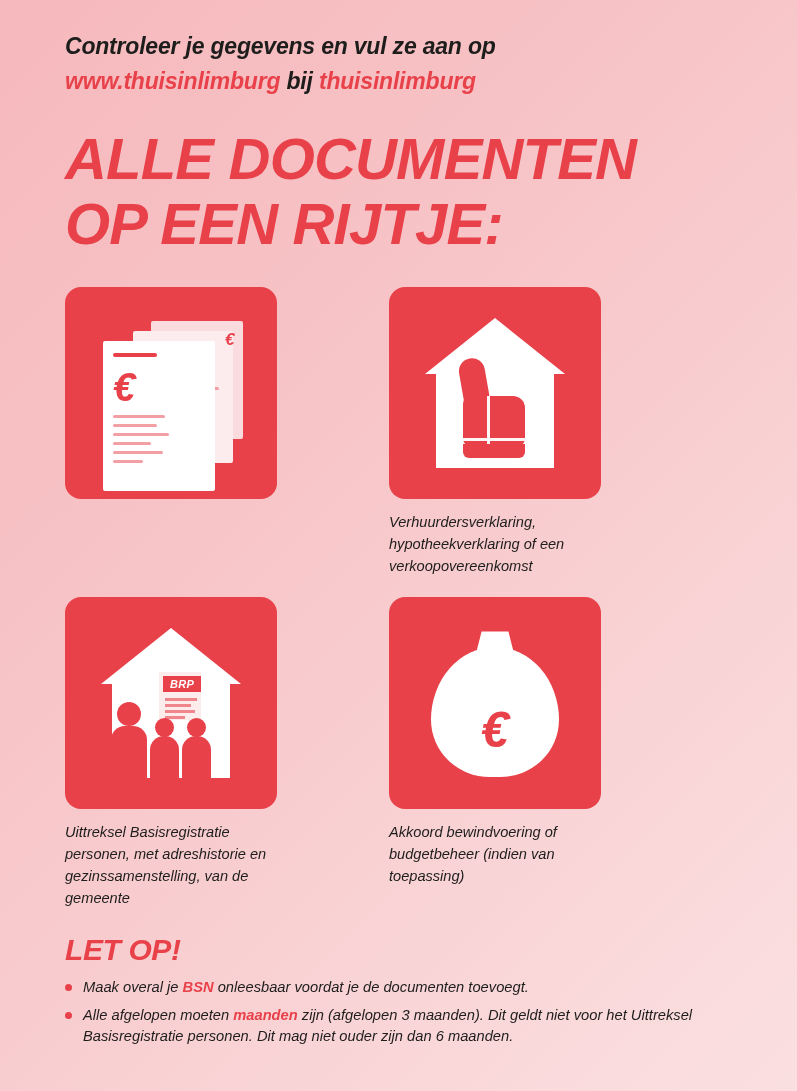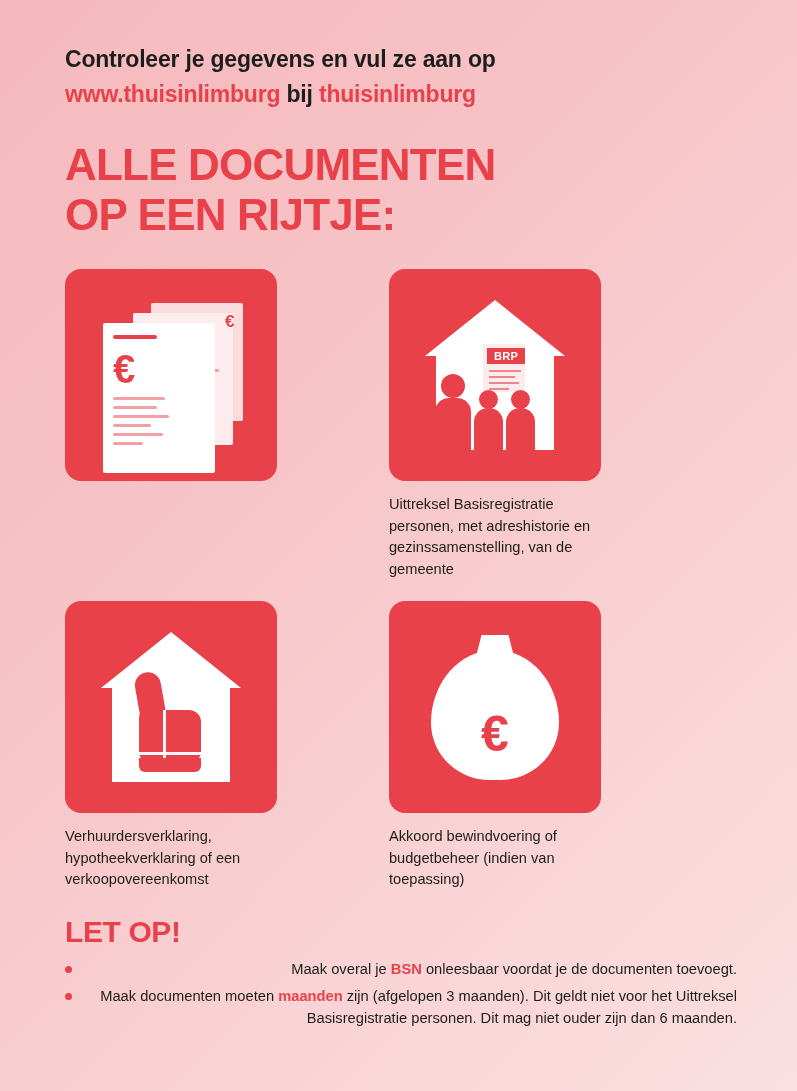--- a/index.html
+++ b/index.html
@@ -8,42 +8,43 @@
     width: 797px;
     height: 1091px;
     font-family: "Liberation Sans", sans-serif;
     background: linear-gradient(135deg, #f6b9bd 0%, #f7c3c6 35%, #f9d3d5 70%, #fbe0e1 100%);
     overflow: hidden;
     position: relative;
   }
   .page {
     position: absolute;
     inset: 0;
-    padding: 43px 60px 18px 65px;
+    padding: 30px 60px 18px 65px;
+    font-style: italic;
   }
 
   
   .intro {
     font-size: 23px;
     line-height: 1.42;
     color: #1d1d1b;
     font-weight: 600;
     letter-spacing: -0.2px;
   }
   .intro .red {
     color: #e8414a;
     font-weight: 700;
     text-align: right;
   }
   .intro-line2 { margin-top: 2px; }
 
   
   h1.headline {
     margin: 30px 0 0 0;
-    font-size: 44px;
+    font-size: 58px;
     line-height: 1.12;
     font-weight: 800;
     color: #e8414a;
     letter-spacing: -0.8px;
     text-transform: uppercase;
   }
   h1.headline .l2 { display: block; }
 
   
   .cards {
@@ -292,21 +293,20 @@
     font-size: 30px;
     font-weight: 800;
     color: #e8414a;
     letter-spacing: -0.4px;
     text-transform: uppercase;
   }
   ul.notes {
     list-style: none;
     margin: 10px 0 0 0;
     padding: 0;
-    text-align: right;
   }
   ul.notes li {
     position: relative;
     padding-left: 18px;
     margin-bottom: 6px;
     font-size: 14.7px;
     line-height: 1.45;
     color: #1d1d1b;
   }
   ul.notes li::before {
@@ -357,20 +357,35 @@
         <div class="ln p3"></div>
         <div class="ln p4"></div>
         <div class="ln p5"></div>
         <div class="ln p6"></div>
         <div class="ln p7"></div>
       </div>
     </div>
 
     <div class="card">
       <div class="tile">
+        <div class="thumb-wrap">
+          <div class="roof"></div>
+          <div class="body"></div>
+          <div class="thumb-up"></div>
+          <div class="thumb-fist"></div>
+          <div class="thumb-gap"></div>
+          <div class="thumb-gap2"></div>
+          <div class="thumb-cuff"></div>
+        </div>
+      </div>
+      <div class="caption">Verhuurdersverklaring, hypotheekverklaring of een verkoopovereenkomst</div>
+    </div>
+
+    <div class="card">
+      <div class="tile">
         <div class="house">
           <div class="roof"></div>
           <div class="body"></div>
           <div class="brp-card">
             <div class="brp-label">BRP</div>
             <div class="brp-line b1"></div>
             <div class="brp-line b2"></div>
             <div class="brp-line b3"></div>
             <div class="brp-line b4"></div>
           </div>
@@ -380,44 +395,29 @@
           <div class="person p-body pb-body"></div>
           <div class="person p-head pc-head"></div>
           <div class="person p-body pc-body"></div>
         </div>
       </div>
       <div class="caption">Uittreksel Basisregistratie personen, met adreshistorie en gezinssamenstelling, van de gemeente</div>
     </div>
 
     <div class="card">
       <div class="tile">
-        <div class="thumb-wrap">
-          <div class="roof"></div>
-          <div class="body"></div>
-          <div class="thumb-up"></div>
-          <div class="thumb-fist"></div>
-          <div class="thumb-gap"></div>
-          <div class="thumb-gap2"></div>
-          <div class="thumb-cuff"></div>
-        </div>
-      </div>
-      <div class="caption">Verhuurdersverklaring, hypotheekverklaring of een verkoopovereenkomst</div>
-    </div>
-
-    <div class="card">
-      <div class="tile">
         <div class="bag-neck"></div>
         <div class="bag"></div>
         <div class="bag-tie"></div>
         <div class="bag-euro">€</div>
       </div>
       <div class="caption">Akkoord bewindvoering of budgetbeheer (indien van toepassing)</div>
     </div>
 
   </div>
 
   <h2 class="letop">LET OP!</h2>
   <ul class="notes">
     <li><span>Maak overal je </span><span class="hl">BSN</span><span> onleesbaar voordat je de documenten toevoegt.</span></li>
-    <li><span>Maak documenten moeten </span><span class="hl">maanden</span><span> zijn (afgelopen 3 maanden). Dit geldt niet voor het Uittreksel Basisregistratie personen. Dit mag niet ouder zijn dan 6 maanden.</span></li>
+    <li><span>Alle afgelopen moeten </span><span class="hl">maanden</span><span> zijn (afgelopen 3 maanden). Dit geldt niet voor het Uittreksel Basisregistratie personen. Dit mag niet ouder zijn dan 6 maanden.</span></li>
   </ul>
 
 </div>
 
 </body></html>

